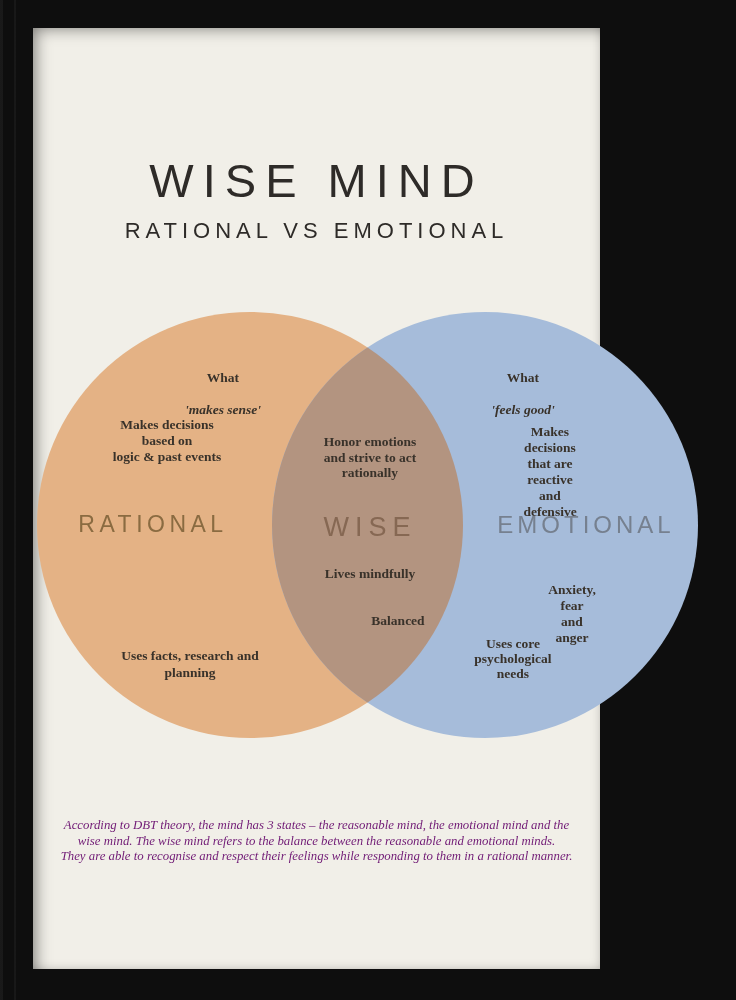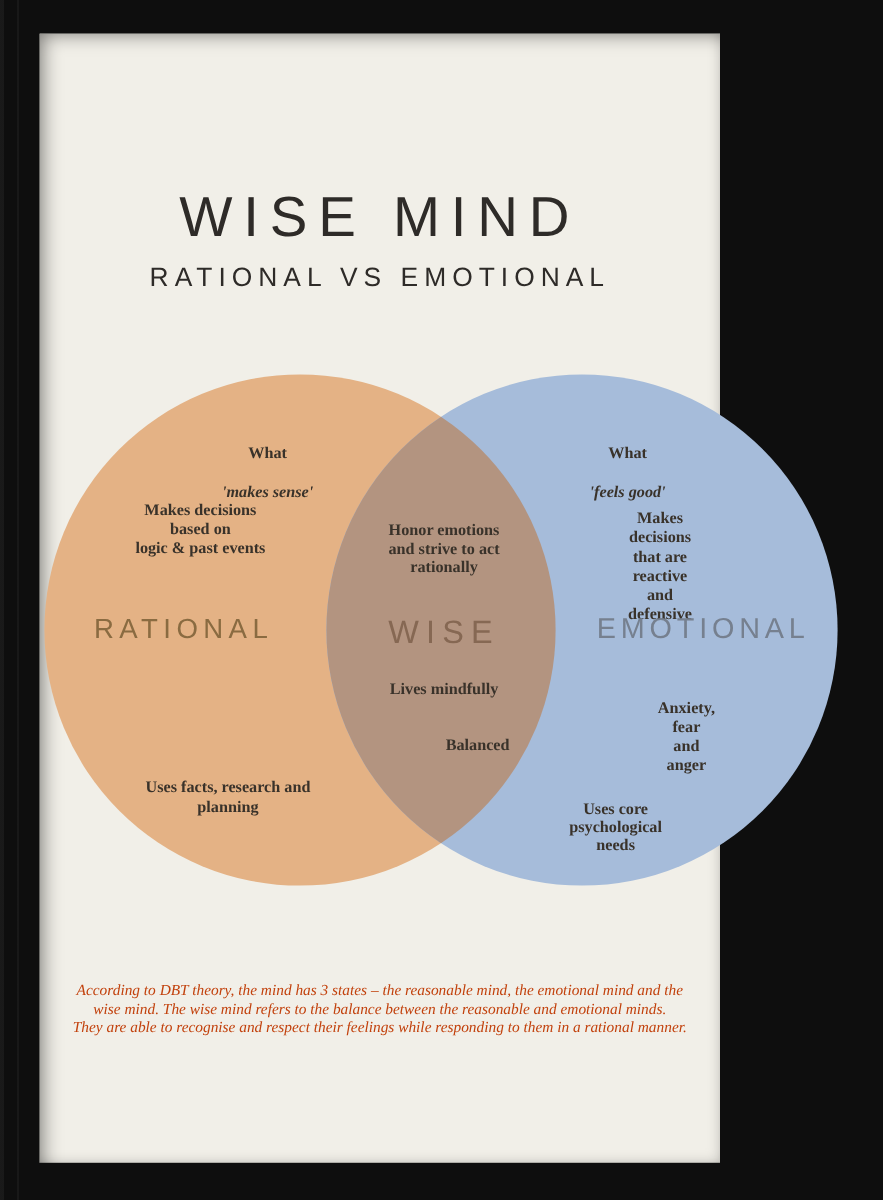--- a/index.html
+++ b/index.html
@@ -61,21 +61,21 @@
   .lbl-rational{font-size:23px;letter-spacing:4.5px;color:#8a6b41;}
   .lbl-wise{font-size:27px;letter-spacing:6px;color:#866853;}
   .lbl-emotional{font-size:24px;letter-spacing:4px;color:#76808f;}
 
   
   .caption{
     position:absolute;left:0;right:0;top:790px;
     text-align:center;white-space:pre-line;
     font-style:italic;font-weight:400;
     font-size:12.8px;line-height:15.6px;
-    color:#c2410c;
+    color:#701a75;
   }
 </style>
 </head>
 <body>
 
 <div class="frame">
   <div class="poster">
 
     <svg class="venn" viewBox="0 0 675 941" aria-hidden="true">
       <defs>
@@ -111,21 +111,21 @@
 
     <div class="tb" style="left:490px;top:326px;">
       <div>What</div>
       <div class="quote">'feels good'</div>
     </div>
     <div class="tb" style="left:517px;top:396px;">Makes decisions
 that are
 reactive and defensive</div>
     <div class="circle-label lbl-emotional" style="left:553px;top:483px;">EMOTIONAL</div>
     <div class="tb" style="left:539px;top:554px;">Anxiety, fear and anger</div>
-    <div class="tb" style="left:480px;top:638px;line-height:15px;">Uses core psychological
+    <div class="tb" style="left:480px;top:608px;line-height:15px;">Uses core psychological
 needs</div>
 
     <div class="caption">According to DBT theory, the mind has 3 states – the reasonable mind, the emotional mind and the
 wise mind. The wise mind refers to the balance between the reasonable and emotional minds.
 They are able to recognise and respect their feelings while responding to them in a rational manner.</div>
 
   </div>
 </div>
 
 </body></html>

